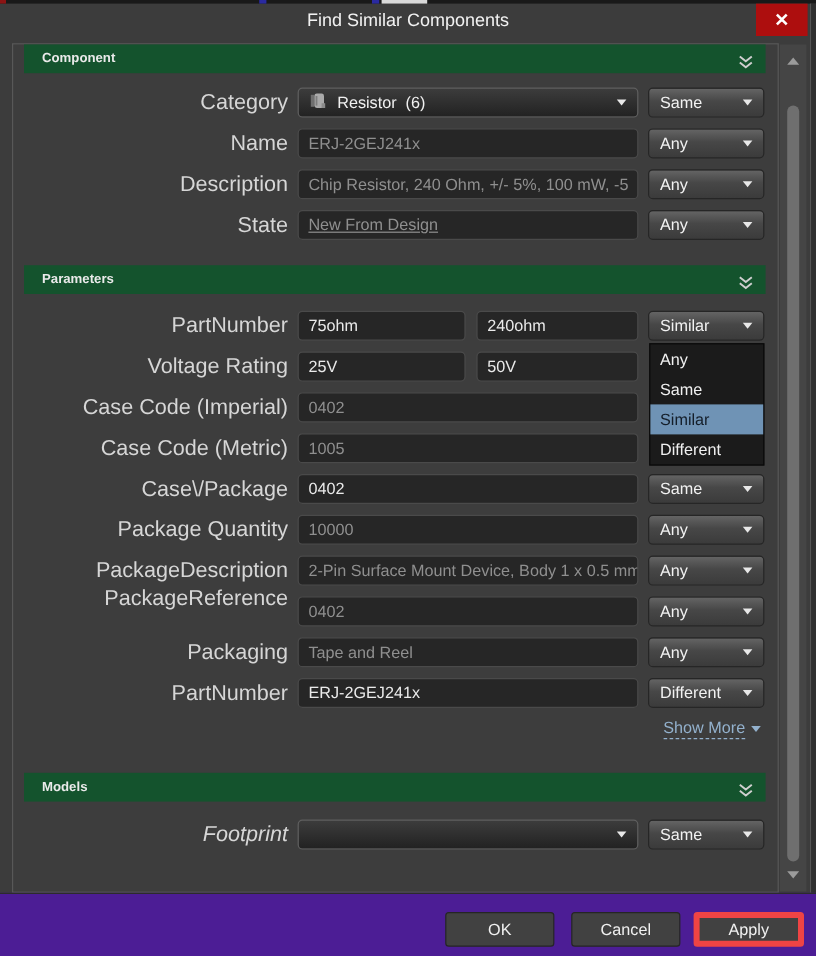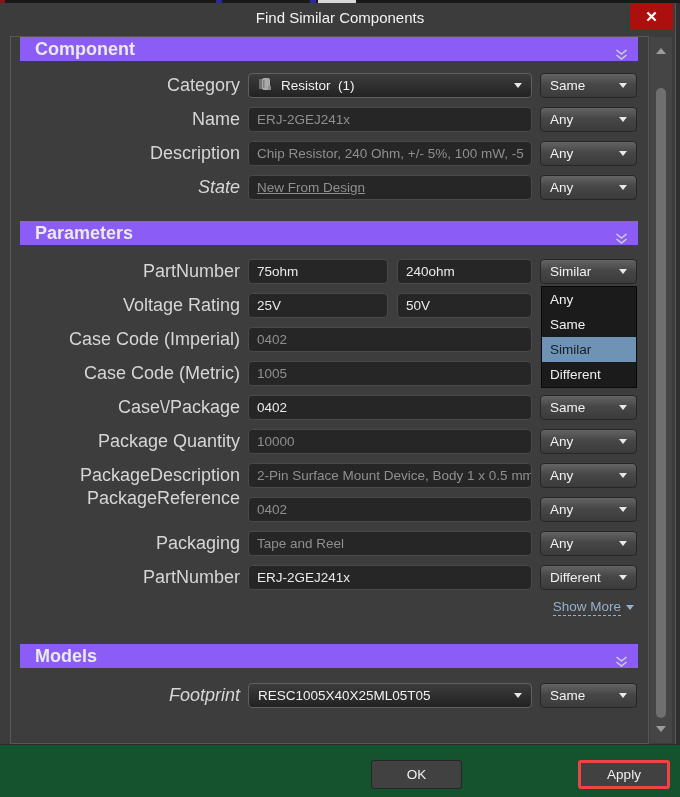--- a/index.html
+++ b/index.html
@@ -13,22 +13,22 @@
   .speck{position:absolute;top:0;height:3px;}
   .titlebar{position:absolute;left:0;top:3px;width:680px;height:30px;}
   .title{width:100%;text-align:center;line-height:30px;font-size:15px;color:#f2f2f2;}
   .close-btn{position:absolute;left:630px;top:3px;width:43px;height:27px;background:#ad0e0e;
     color:#ffffff;font-size:15px;font-weight:bold;display:flex;align-items:center;justify-content:center;cursor:default;}
   .panel{position:absolute;left:10px;top:36px;width:639px;height:708px;box-sizing:border-box;
     border:1px solid #585858;background:#3d3d3d;}
   .right-line{position:absolute;left:675px;top:3px;width:1px;height:741px;background:#555555;}
   .right-dark{position:absolute;left:676px;top:3px;width:4px;height:741px;background:#2f2f2f;}
 
-  .header{position:absolute;left:20px;width:618px;height:24px;background:#8b5cf6;color:#eaeaea;
-    font-weight:bold;font-size:18px;line-height:24px;padding-left:15px;box-sizing:border-box;}
+  .header{position:absolute;left:20px;width:618px;height:24px;background:#14532d;color:#eaeaea;
+    font-weight:bold;font-size:11px;line-height:24px;padding-left:15px;box-sizing:border-box;}
   .header .chev{position:absolute;right:10px;top:6px;}
 
   .label{position:absolute;left:18px;width:222px;text-align:right;font-size:18px;color:#d6d6d6;line-height:25px;}
 
   .field{position:absolute;left:248px;width:284px;height:25px;box-sizing:border-box;background:#262626;
     border:1px solid #4a4a4a;border-radius:4px;padding:0 8px;font-size:13.5px;color:#eaeaea;
     line-height:23px;overflow:hidden;white-space:nowrap;}
   .field.muted{color:#8f8f8f;}
   .field.f1{width:140px;}
   .field.f2{left:397px;width:135px;}
@@ -46,26 +46,26 @@
 
   .popup{position:absolute;left:541px;top:286px;width:96px;height:102px;background:#1b1b1b;
     border:1px solid #090909;box-sizing:border-box;z-index:10;}
   .popup-item{height:25px;line-height:25px;padding-left:8px;font-size:13.5px;color:#f0f0f0;}
   .popup-item.selected{background:#6f93b5;color:#141e29;}
 
   .show-more{position:absolute;right:46px;top:599px;font-size:13.5px;color:#93b1cd;display:flex;align-items:center;gap:5px;cursor:default;}
   .show-more .text{border-bottom:1px dashed #93b1cd;padding-bottom:1px;text-align:right;}
   .sm-caret{width:0;height:0;border-left:4px solid transparent;border-right:4px solid transparent;border-top:5px solid #93b1cd;}
 
-  .footer{position:absolute;left:0;top:744px;width:680px;height:53px;background:#14532d;border-top:1px solid #2c2c2c;box-sizing:border-box;}
+  .footer{position:absolute;left:0;top:744px;width:680px;height:53px;background:#4c1d95;border-top:1px solid #2c2c2c;box-sizing:border-box;}
   .btn{position:absolute;top:15px;height:29px;box-sizing:border-box;background:#414141;border:1px solid #252525;
     border-radius:3px;color:#f0f0f0;font-size:13.5px;display:flex;align-items:center;justify-content:center;cursor:default;}
   .btn.ok{left:371px;width:91px;}
   .btn.cancel{left:476px;width:91px;}
-  .btn.apply{left:578px;width:92px;border:3px solid #ef4444;}
+  .btn.apply{left:578px;width:92px;border:5px solid #ef4444;}
 
   .scroll-track{position:absolute;left:650px;top:37px;width:22px;height:706px;background:#454545;}
   .scroll-thumb{position:absolute;left:656px;top:88px;width:10px;height:630px;border-radius:5px;background:#6f6f6f;}
   .tri-up{position:absolute;left:656px;top:48px;width:0;height:0;border-left:5px solid transparent;
     border-right:5px solid transparent;border-bottom:6px solid #9b9b9b;}
   .tri-down{position:absolute;left:656px;top:726px;width:0;height:0;border-left:5px solid transparent;
     border-right:5px solid transparent;border-top:6px solid #9b9b9b;}
 </style>
 </head>
 <body>
@@ -101,21 +101,21 @@
 <div class="label" style="top:73px;">Category</div>
 <div class="combo" style="top:73px;">
   <span>
     <svg width="16" height="14" viewBox="0 0 16 14">
         <rect x="1" y="2" width="3" height="10" fill="#6f6f6f"></rect>
         <rect x="4" y="1" width="8" height="12" rx="2" fill="#a9a9a9"></rect>
         <rect x="5" y="3" width="1.5" height="8" fill="#7d7d7d"></rect>
         <rect x="10" y="9" width="3" height="4" fill="#8a8a8a"></rect>
       </svg>
   </span>
-  <span class="combo-text">Resistor  (1)</span>
+  <span class="combo-text">Resistor  (6)</span>
   <span class="caret"></span>
 </div>
 <div class="match" style="top:73px;">
   <span>Same</span>
   <span class="caret"></span>
 </div>
 
 <div class="label" style="top:107px;">Name</div>
 <div class="field muted" style="top:107px;">ERJ-2GEJ241x</div>
 <div class="match" style="top:107px;">
@@ -123,21 +123,21 @@
   <span class="caret"></span>
 </div>
 
 <div class="label" style="top:141px;">Description</div>
 <div class="field muted" style="top:141px;">Chip Resistor, 240 Ohm, +/- 5%, 100 mW, -5</div>
 <div class="match" style="top:141px;">
   <span>Any</span>
   <span class="caret"></span>
 </div>
 
-<div class="label" style="top:175px;font-style:italic;">State</div>
+<div class="label" style="top:175px;">State</div>
 <div class="field muted" style="top:175px;text-decoration:underline;">New From Design</div>
 <div class="match" style="top:175px;">
   <span>Any</span>
   <span class="caret"></span>
 </div>
 
 <div class="header" style="top:221px;">
   <span>Parameters</span>
   <span class="chev">
     <svg width="13" height="12" viewBox="0 0 13 12">
@@ -224,29 +224,29 @@
   <span class="chev">
     <svg width="13" height="12" viewBox="0 0 13 12">
         <path d="M1.5 1 L6.5 5 L11.5 1" fill="none" stroke="#cfcfcf" stroke-width="1.6"></path>
         <path d="M1.5 6 L6.5 10 L11.5 6" fill="none" stroke="#cfcfcf" stroke-width="1.6"></path>
       </svg>
   </span>
 </div>
 
 <div class="label" style="top:683px;font-style:italic;">Footprint</div>
 <div class="combo" style="top:683px;">
-  <span class="combo-text">RESC1005X40X25ML05T05</span>
   <span class="caret"></span>
 </div>
 <div class="match" style="top:683px;">
   <span>Same</span>
   <span class="caret"></span>
 </div>
 
 <div class="scroll-track"></div>
 <div class="tri-up"></div>
 <div class="scroll-thumb"></div>
 <div class="tri-down"></div>
 
 <div class="footer">
   <div class="btn ok">OK</div>
+  <div class="btn cancel">Cancel</div>
   <div class="btn apply">Apply</div>
 </div>
 
 </body></html>

